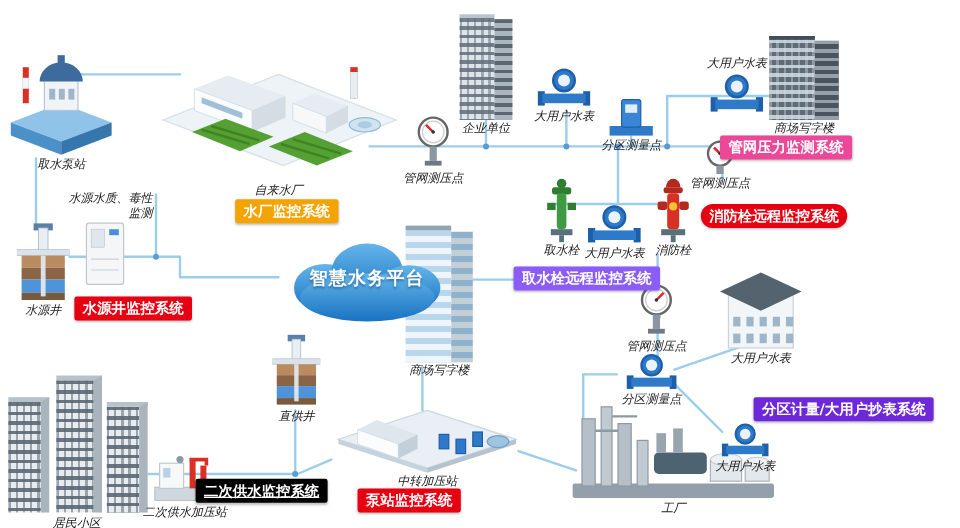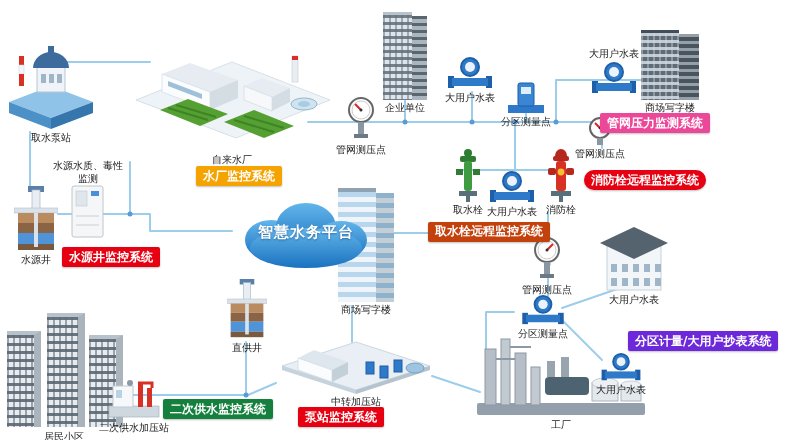--- a/index.html
+++ b/index.html
@@ -1,21 +1,21 @@
 <!DOCTYPE html>
 <html><head>
 <meta charset="utf-8">
 <style>
   * { margin:0; padding:0; box-sizing:border-box; }
   html,body { background:#fff; }
   body { font-family:"DejaVu Sans","Liberation Sans",sans-serif; }
   .canvas { position:relative; width:800px; height:440px; background:#fff; overflow:hidden; }
   .pipes { position:absolute; left:0; top:0; z-index:1; }
   .node { position:absolute; display:flex; flex-direction:column; align-items:center; z-index:2; }
-  .nlabel { font-size:10px; color:#1a1a1a; text-align:center; line-height:1.25; margin-top:2px; white-space:nowrap; }
+  .nlabel { font-size:10px; color:#1a1a1a; text-align:right; line-height:1.25; margin-top:2px; white-space:nowrap;font-style:italic; }
   .nlabel.wrap { white-space:normal; width:78px; }
   .sys { position:absolute; z-index:4; color:#fff; font-weight:bold; font-size:12px; line-height:1;
          padding:4px 7px; white-space:nowrap; border-radius:2px; box-shadow:0 1px 2px rgba(0,0,0,.25); }
   .cloud-wrap { position:absolute; z-index:5; }
   .cloud-text { position:absolute; top:27px; left:0; width:100%; text-align:center; color:#fff;
                 font-weight:bold; font-size:15px; letter-spacing:1px; text-shadow:0 1px 2px rgba(0,40,90,.45); }
   .bldg { position:relative; }
   .face { position:absolute; }
   .resb { position:absolute; }
 </style>
@@ -363,21 +363,21 @@
       <div class="resb" style="left:42px;top:2px;width:38px;height:114px;border-top:4px solid #B8C2CA;border-right:7px solid #AAB4BC;
            background:repeating-linear-gradient(180deg,rgba(90,104,116,.9) 0 3px,transparent 3px 8px),
                       repeating-linear-gradient(90deg,rgba(90,104,116,.55) 0 2px,transparent 2px 6px),#E8ECEF;"></div>
       <div class="resb" style="left:84px;top:24px;width:34px;height:92px;border-top:4px solid #B8C2CA;border-right:7px solid #AAB4BC;
            background:repeating-linear-gradient(180deg,rgba(90,104,116,.9) 0 3px,transparent 3px 8px),
                       repeating-linear-gradient(90deg,rgba(90,104,116,.55) 0 2px,transparent 2px 6px),#E8ECEF;"></div>
     </div>
     <div class="nlabel">居民小区</div>
   </div>
 
-  <div class="node" style="left:96px;top:374px;width:76px">
+  <div class="node" style="left:116px;top:374px;width:76px">
     <svg width="52" height="46" viewBox="0 0 52 46">
       <rect x="1" y="32" width="50" height="11" fill="#CFD8DE" stroke="#AAB6BF" stroke-width="0.7"></rect>
       <rect x="5" y="12" width="20" height="21" fill="#F6F8FA" stroke="#C0CAD2"></rect>
       <rect x="8" y="16" width="6" height="8" fill="#B9D2E4"></rect>
       <rect x="30" y="8" width="5" height="25" fill="#D93025"></rect>
       <rect x="39" y="14" width="5" height="19" fill="#D93025"></rect>
       <path d="M30,9 H44 V14" stroke="#D93025" stroke-width="3" fill="none"></path>
       <circle cx="22" cy="9" r="3" fill="#8D99A4"></circle>
     </svg>
     <div class="nlabel">二次供水加压站</div>
@@ -398,18 +398,18 @@
       </g>
       <ellipse cx="137" cy="30" rx="9" ry="5" fill="#9FC4E0" stroke="#6FA3C8"></ellipse>
     </svg>
     <div class="nlabel">中转加压站</div>
   </div>
 
   <div class="sys" style="left: 196px; top: 166px; background-color: rgb(245, 163, 0);">水厂监控系统</div>
   <div class="sys" style="left: 62px; top: 247px; background-color: rgb(230, 0, 18);">水源井监控系统</div>
   <div class="sys" style="left: 600px; top: 113px; background-color: #ec4899;">管网压力监测系统</div>
   <div class="sys" style="left: 584px; top: 170px; background-color: rgb(230, 0, 18); border-radius: 10px;">消防栓远程监控系统</div>
-  <div class="sys" style="left: 428px; top: 222px; background-color: #c2410c; font-family: Liberation Mono, monospace;">取水栓远程监控系统</div>
+  <div class="sys" style="left: 428px; top: 222px; background-color: #8b5cf6;">取水栓远程监控系统</div>
   <div class="sys" style="left: 628px; top: 331px; background-color: #6d28d9;">分区计量/大用户抄表系统</div>
-  <div class="sys" style="left: 163px; top: 399px; background-color: #15803d;">二次供水监控系统</div>
+  <div class="sys" style="left: 163px; top: 399px; background-color: #000000; text-decoration: underline;">二次供水监控系统</div>
   <div class="sys" style="left: 298px; top: 407px; background-color: rgb(230, 0, 18);">泵站监控系统</div>
 
 </div>
 
 </body></html>

